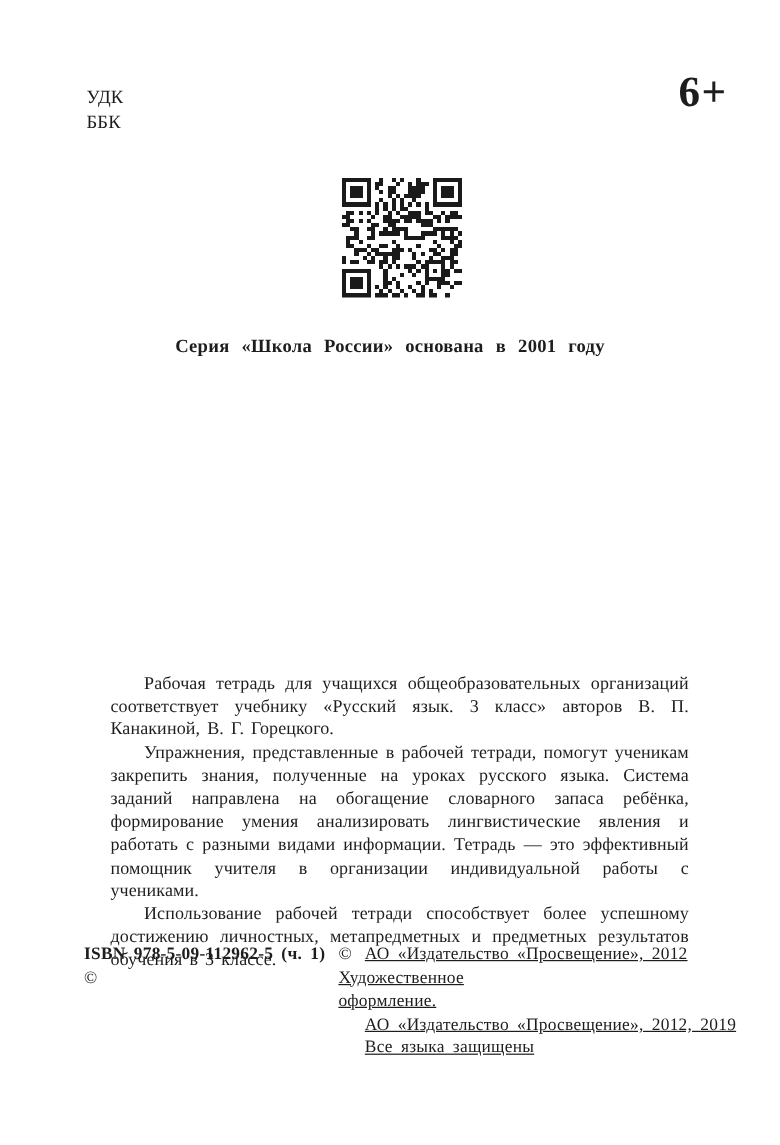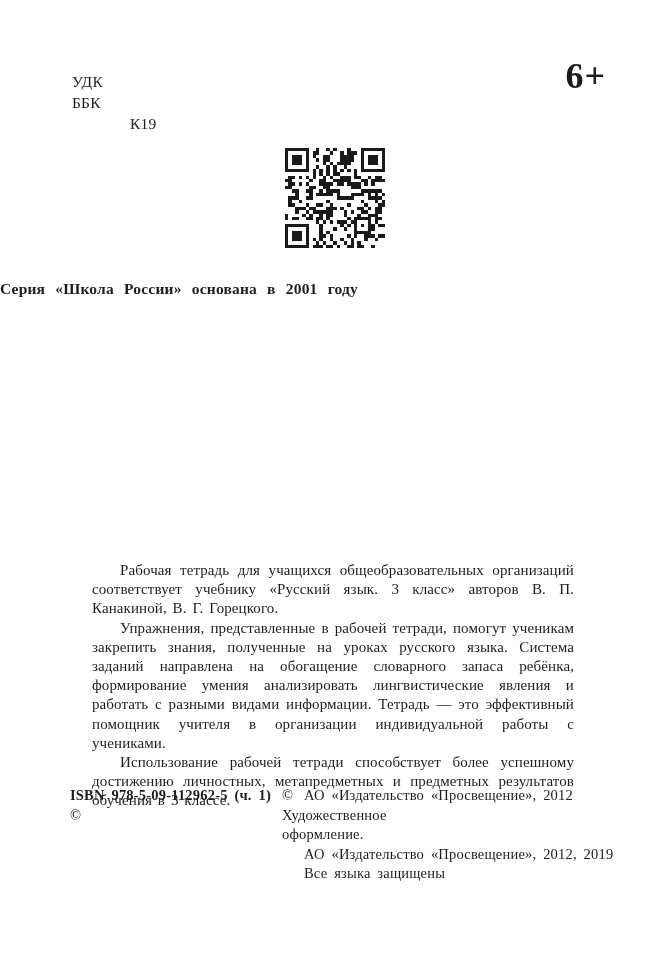--- a/index.html
+++ b/index.html
@@ -28,58 +28,54 @@
     letter-spacing: 1px;
   }
 
   
   .qr-wrap { position: absolute; top: 148px; left: 285px; width: 100px; height: 100px; }
   .qr-wrap svg { width: 100%; height: 100%; display: block; }
 
   
   .series-note {
     position: absolute; top: 280px; left: 0; width: 100%;
-    font-weight: bold; font-size: 15.5px;
+    text-align: center; font-weight: bold; font-size: 15.5px;
     word-spacing: 6px; letter-spacing: 0.2px;
   }
 
   
   .annotation {
     position: absolute; top: 540px; left: 92px; width: 482px;
     font-size: 15px; line-height: 19.2px;
     text-align: justify; word-spacing: 2px; letter-spacing: 0.1px; margin-top: 21px;
   }
   .annotation p { text-indent: 28px; }
 
   
   .imprint {
     position: absolute; top: 786px; left: 70px; width: 548px;
     font-size: 14.5px; line-height: 19.6px;
     letter-spacing: 0.2px;
   }
   .imprint-row { display: grid; grid-template-columns: 212px 22px 1fr; }
   .imprint-isbn { font-weight: bold; word-spacing: 3px; }
   .imprint-sign { }
-  .imprint-text { word-spacing: 3px; }
+  .imprint-text { word-spacing: 3px; text-decoration: underline; }
 </style>
 </head>
 <body>
 
 <div class="page">
 
   <div class="classification">
     <div class="class-row">
       <span>УДК</span>
     </div>
     <div class="class-row">
       <span>ББК</span>
-    </div>
-    <div class="class-row">
-      <span></span>
-      <span>К19</span>
     </div>
   </div>
 
   <div class="age-rating">6+</div>
 
   <div class="qr-wrap">
     <svg id="qr-svg" viewBox="0 0 29 29" shape-rendering="crispEdges" aria-hidden="true">
         <g fill="#1a1a1a">
           <rect x="0" y="0" width="1" height="1"></rect>
           <rect x="1" y="0" width="1" height="1"></rect>

